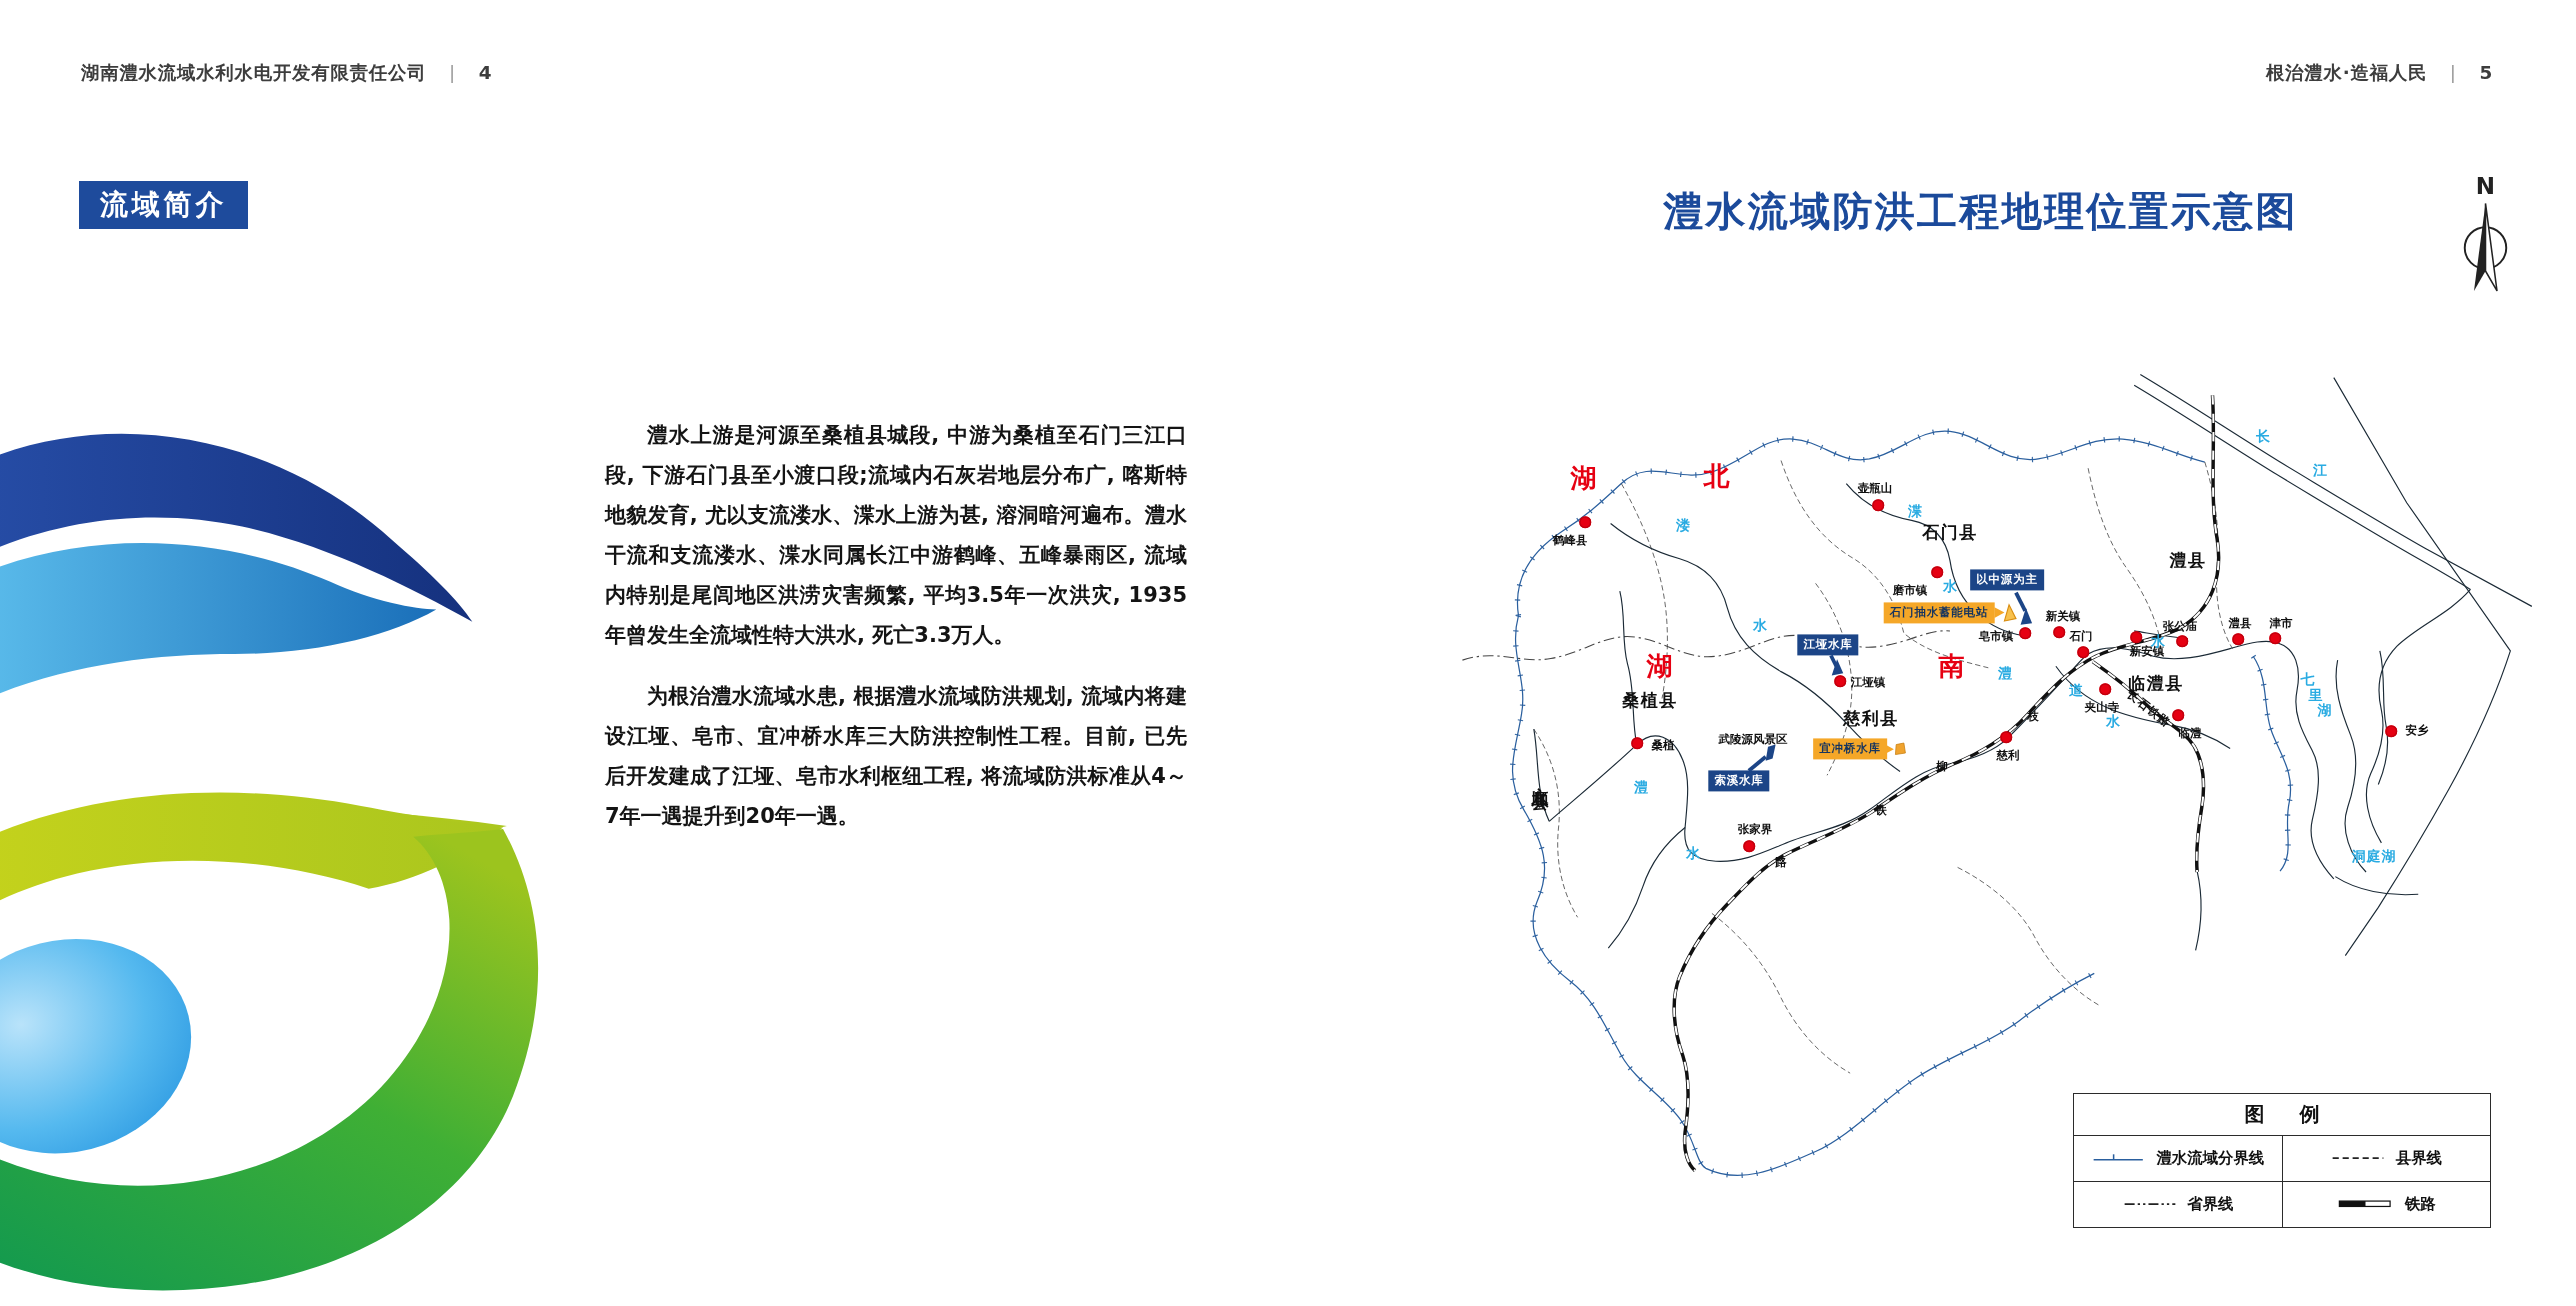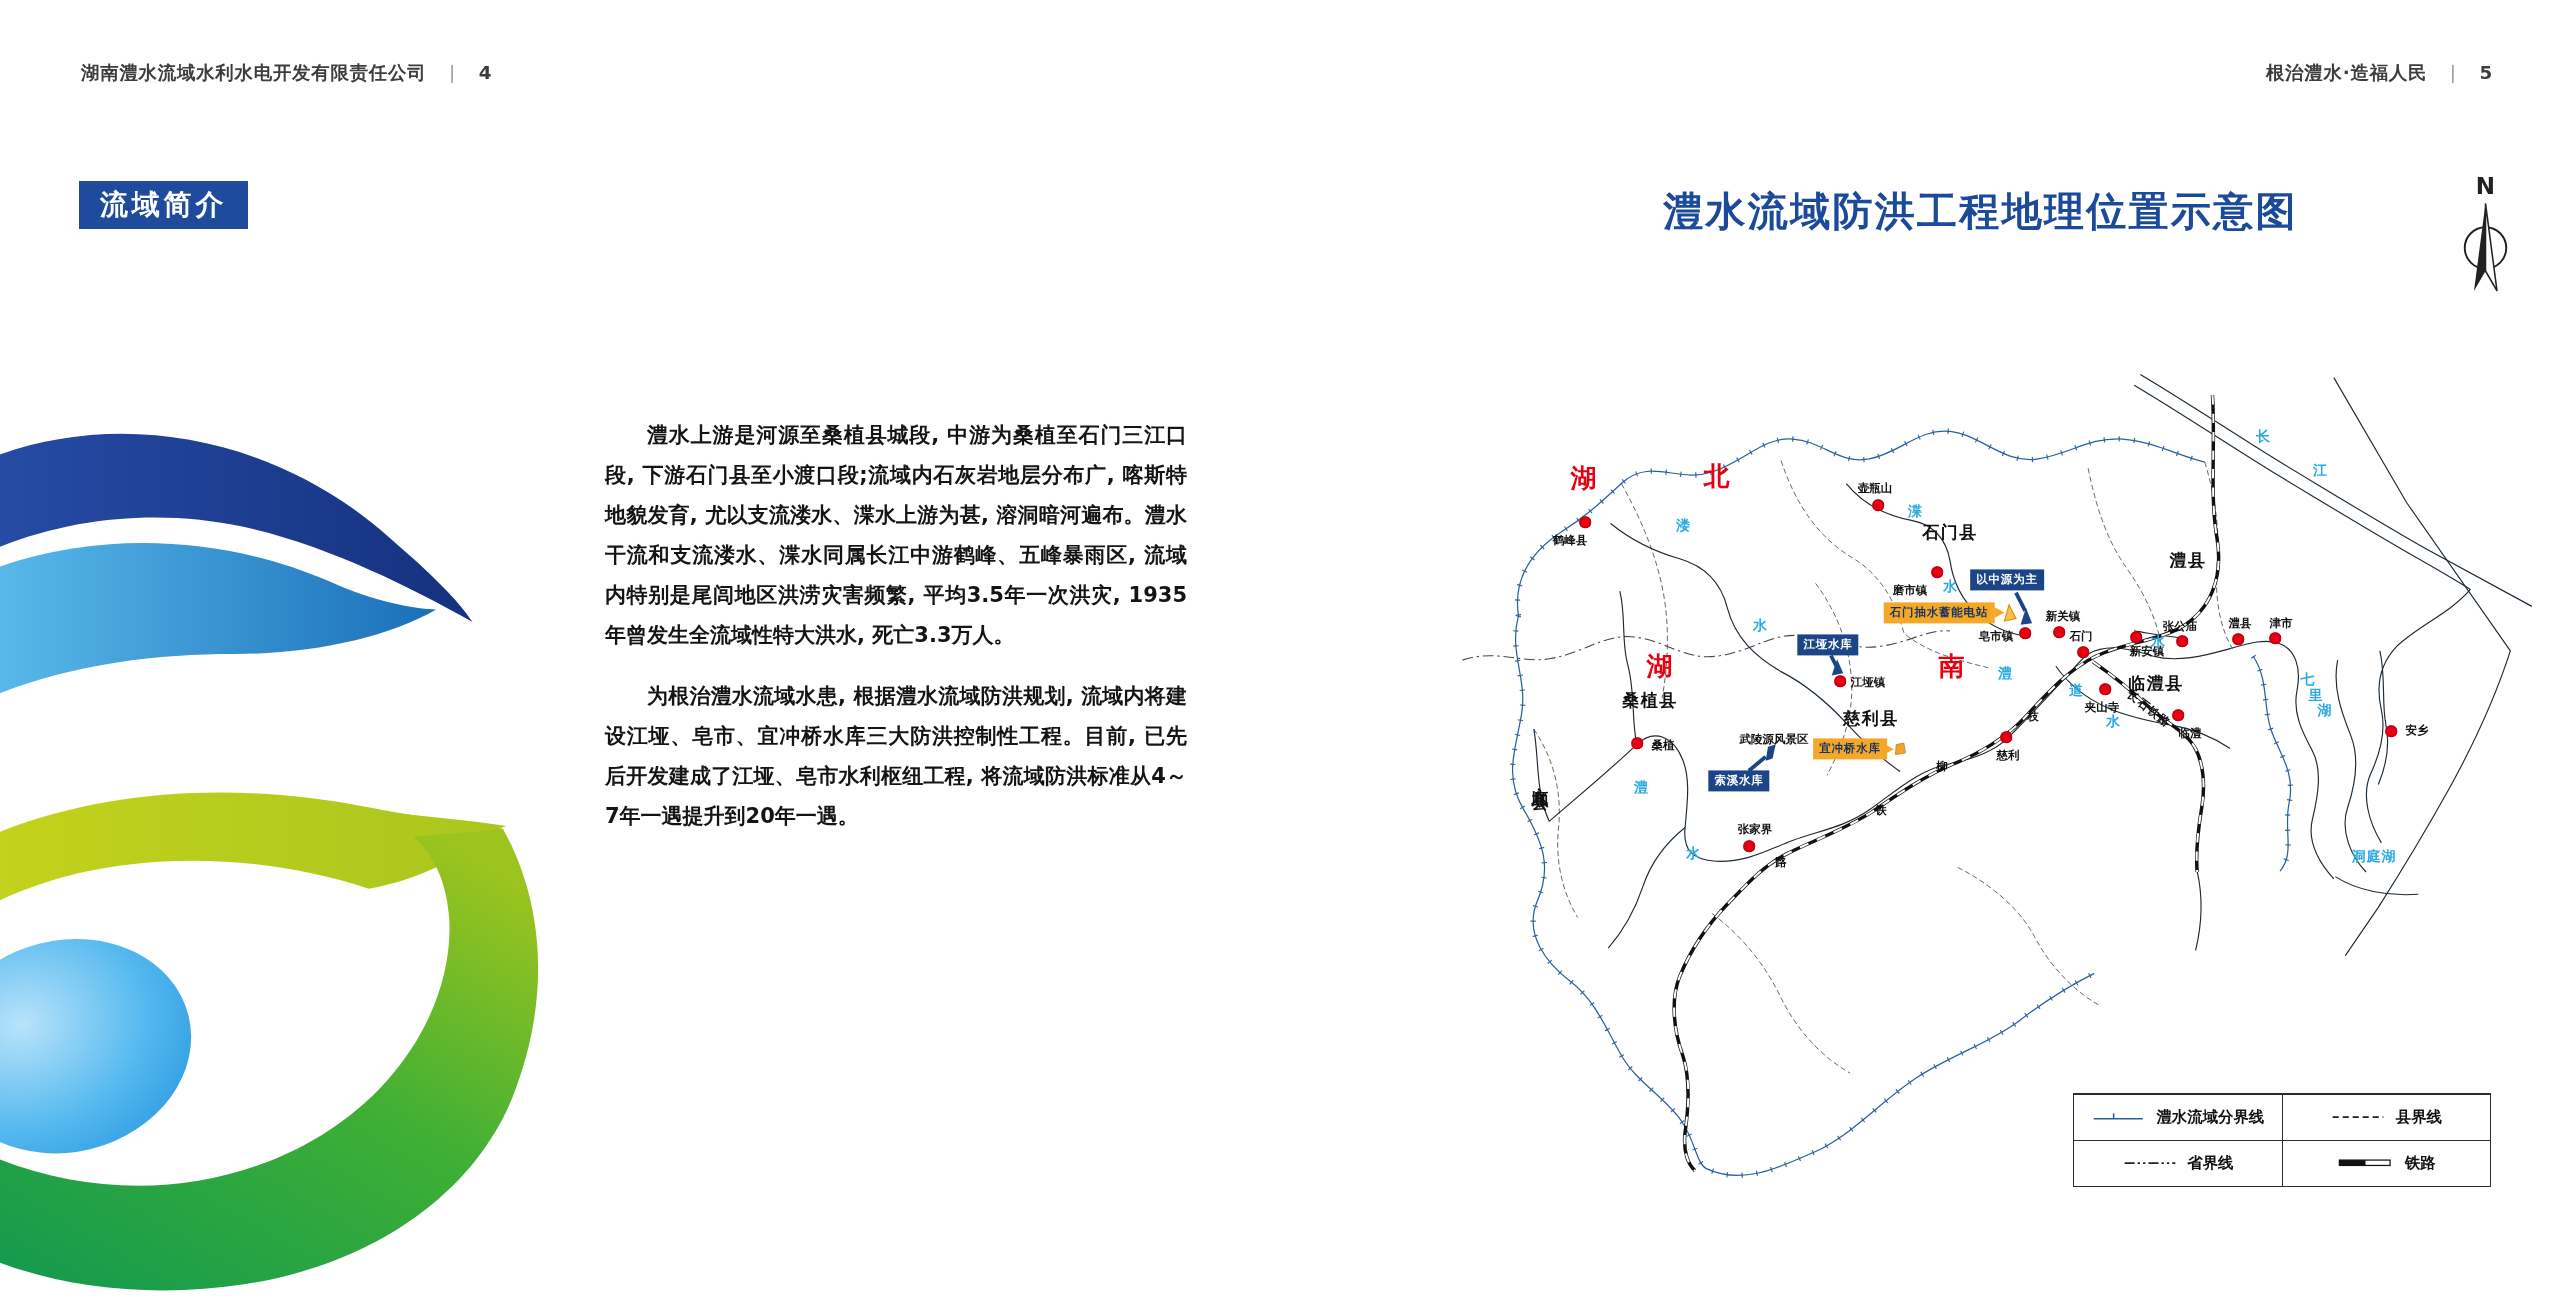--- a/index.html
+++ b/index.html
@@ -263,30 +263,31 @@
         <span class="rch" style="left: 900px; top: 141px;">江</span>
         <span class="lake" style="left: 888px; top: 350px;">七</span>
         <span class="lake" style="left: 896px; top: 366px;">里</span>
         <span class="lake" style="left: 905px; top: 381px;">湖</span>
         <span class="lake" style="left: 954px; top: 527px;">洞庭湖</span>
         <span class="railch" style="left: 613px; top: 386px;">枝</span>
         <span class="railch" style="left: 522px; top: 436px;">柳</span>
         <span class="railch" style="left: 461px; top: 480px;">铁</span>
         <span class="railch" style="left: 361px; top: 532px;">路</span>
         <span class="raillabel" style="left: 729px; top: 379px; transform: translate(-50%, -50%) rotate(38deg);">长石铁路</span>
-        <span class="place" style="left: 348px; top: 409px; padding-left: 12px;">武陵源风景区</span>
+        <span class="place" style="left: 327px; top: 409px; padding-left: 12px;">武陵源风景区</span>
         <span class="res res-blue" style="left: 587px; top: 250px;">以中源为主</span>
         <span class="res res-blue" style="left: 408px; top: 315px;">江垭水库</span>
         <span class="res res-blue" style="left: 319px; top: 451px;">索溪水库</span>
         <span class="res res-orange" style="left: 519px; top: 283px;">石门抽水蓄能电站</span>
         <span class="res res-orange" style="left: 430px; top: 419px;">宜冲桥水库</span>
       </div>
   </div>
 
   <div class="legend">
+    <div class="legend-title">图 例</div>
     <div class="legend-grid" id="legend-grid">
         <div class="legend-cell">
           <span class="legend-sym"><svg width="54" height="12.3" viewBox="0 0 70 16">
               <line x1="2" y1="10" x2="66" y2="10" stroke="#2a5f9e" stroke-width="2"></line>
               <line x1="28" y1="3" x2="28" y2="10" stroke="#2a5f9e" stroke-width="2"></line>
             </svg></span>
           <span class="legend-label">澧水流域分界线</span>
         </div>
         <div class="legend-cell">
           <span class="legend-sym"><svg width="54" height="12.3" viewBox="0 0 70 16">

